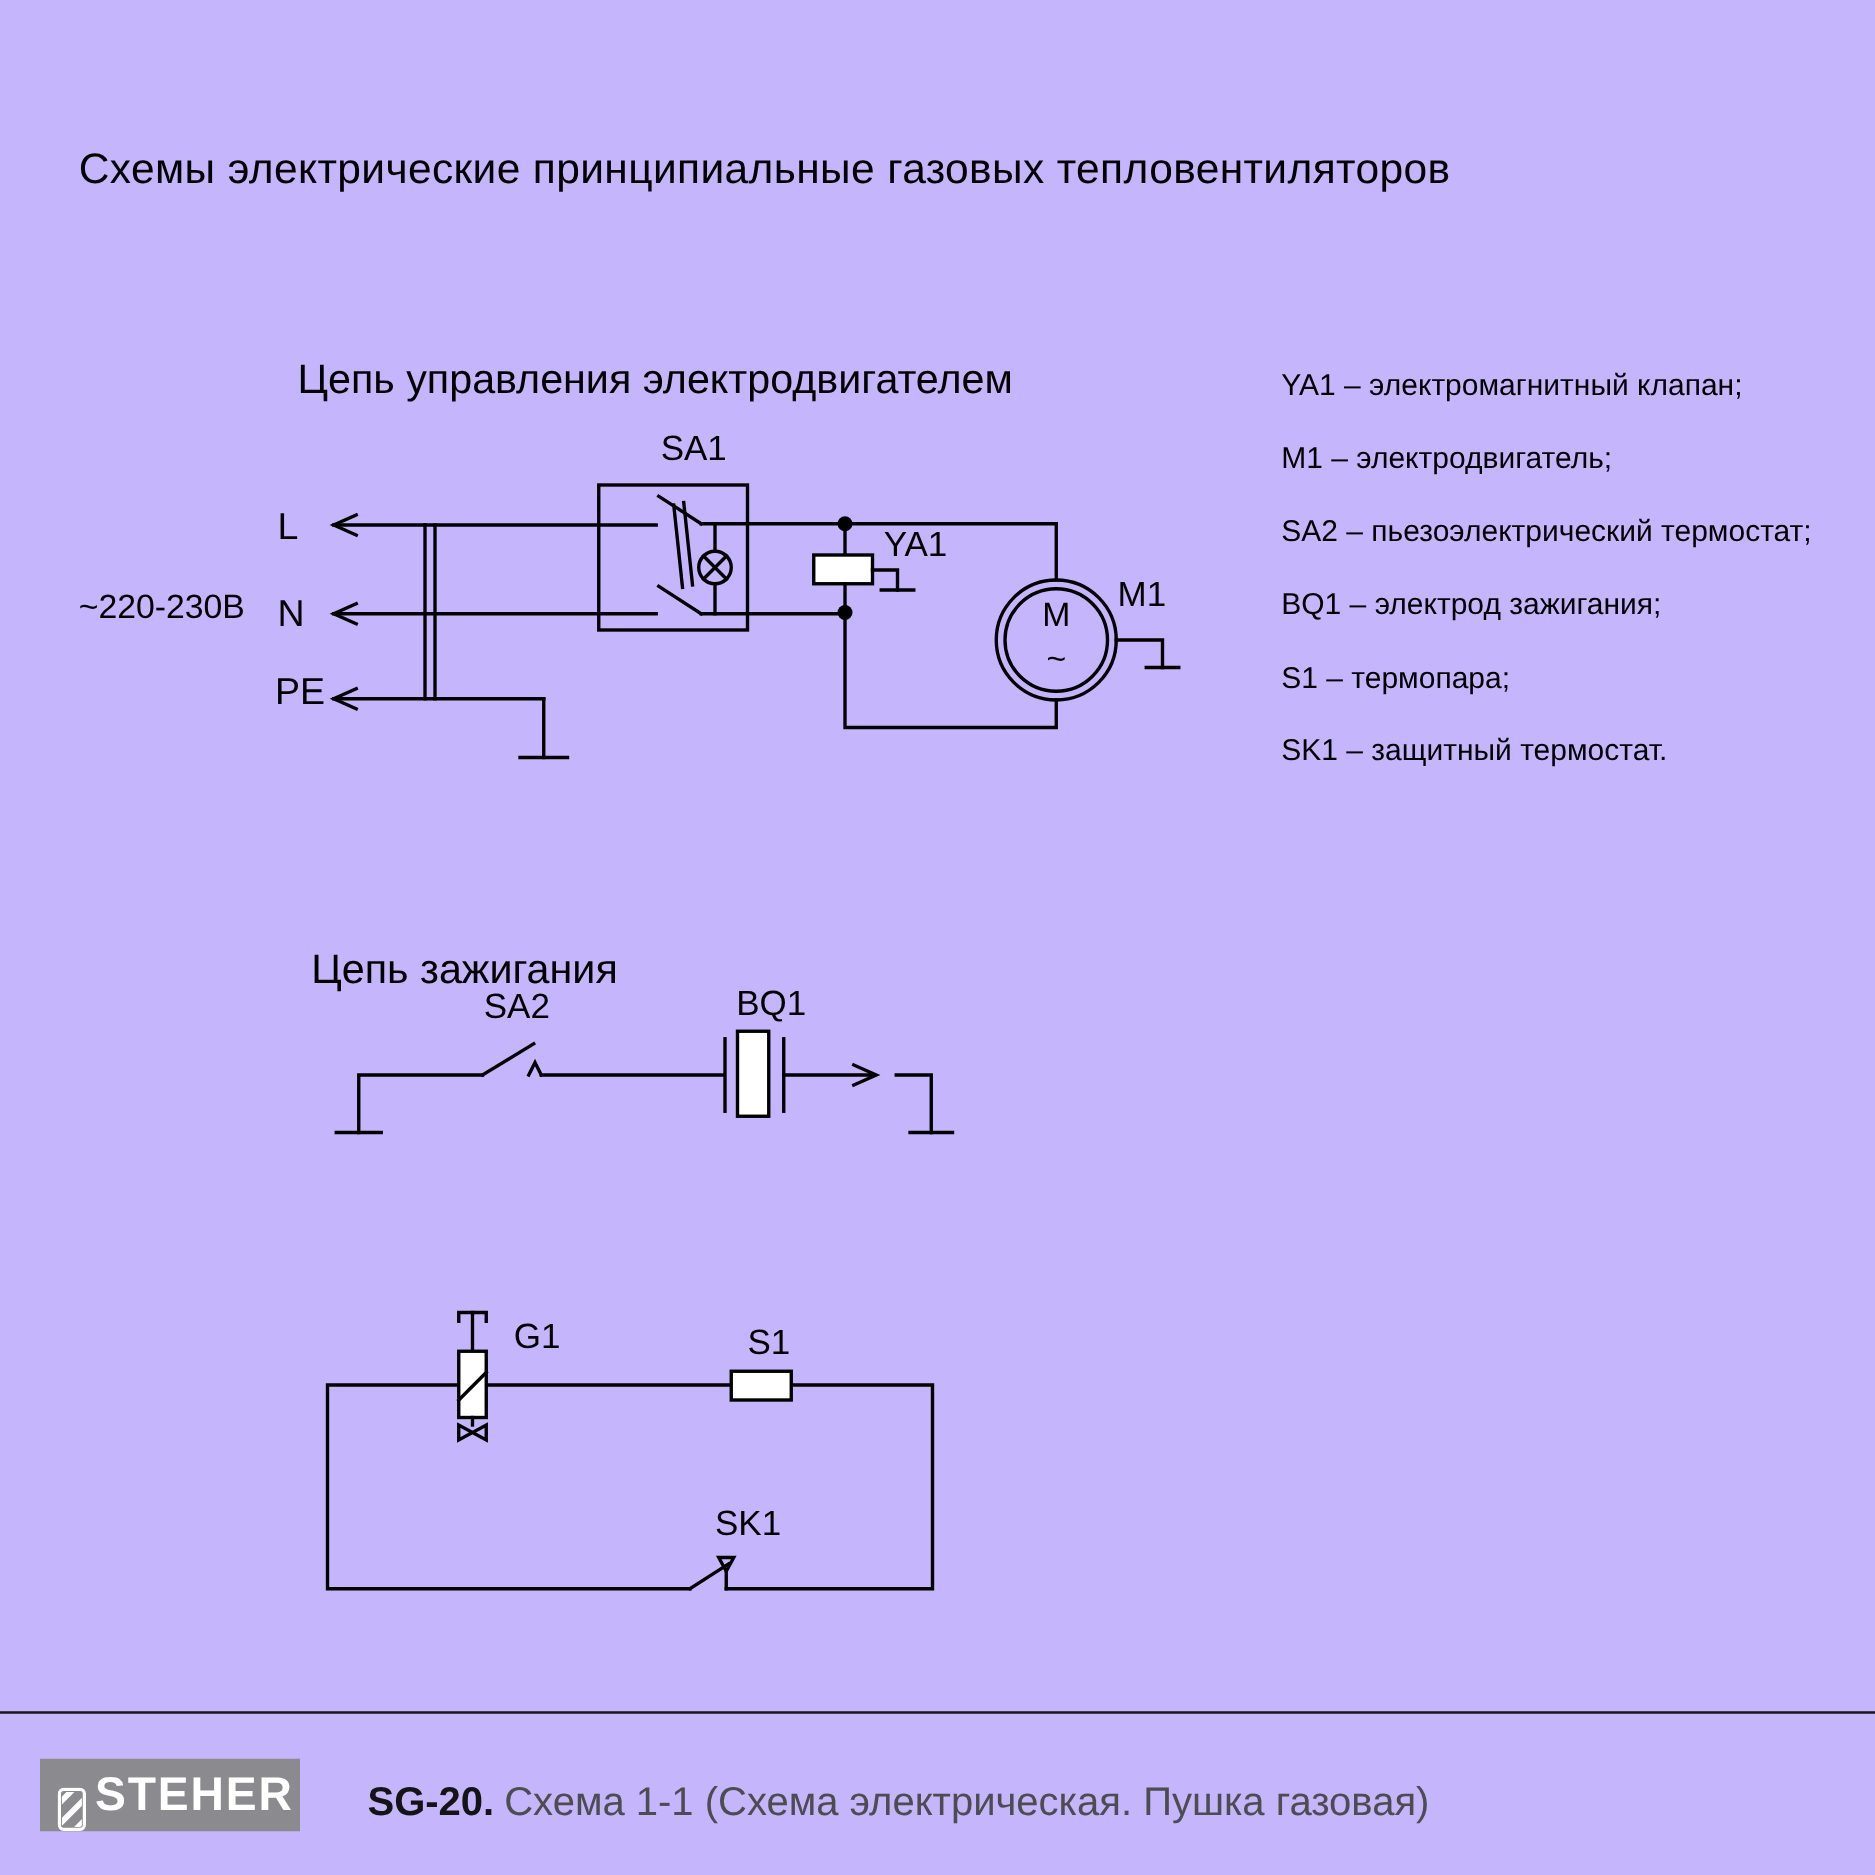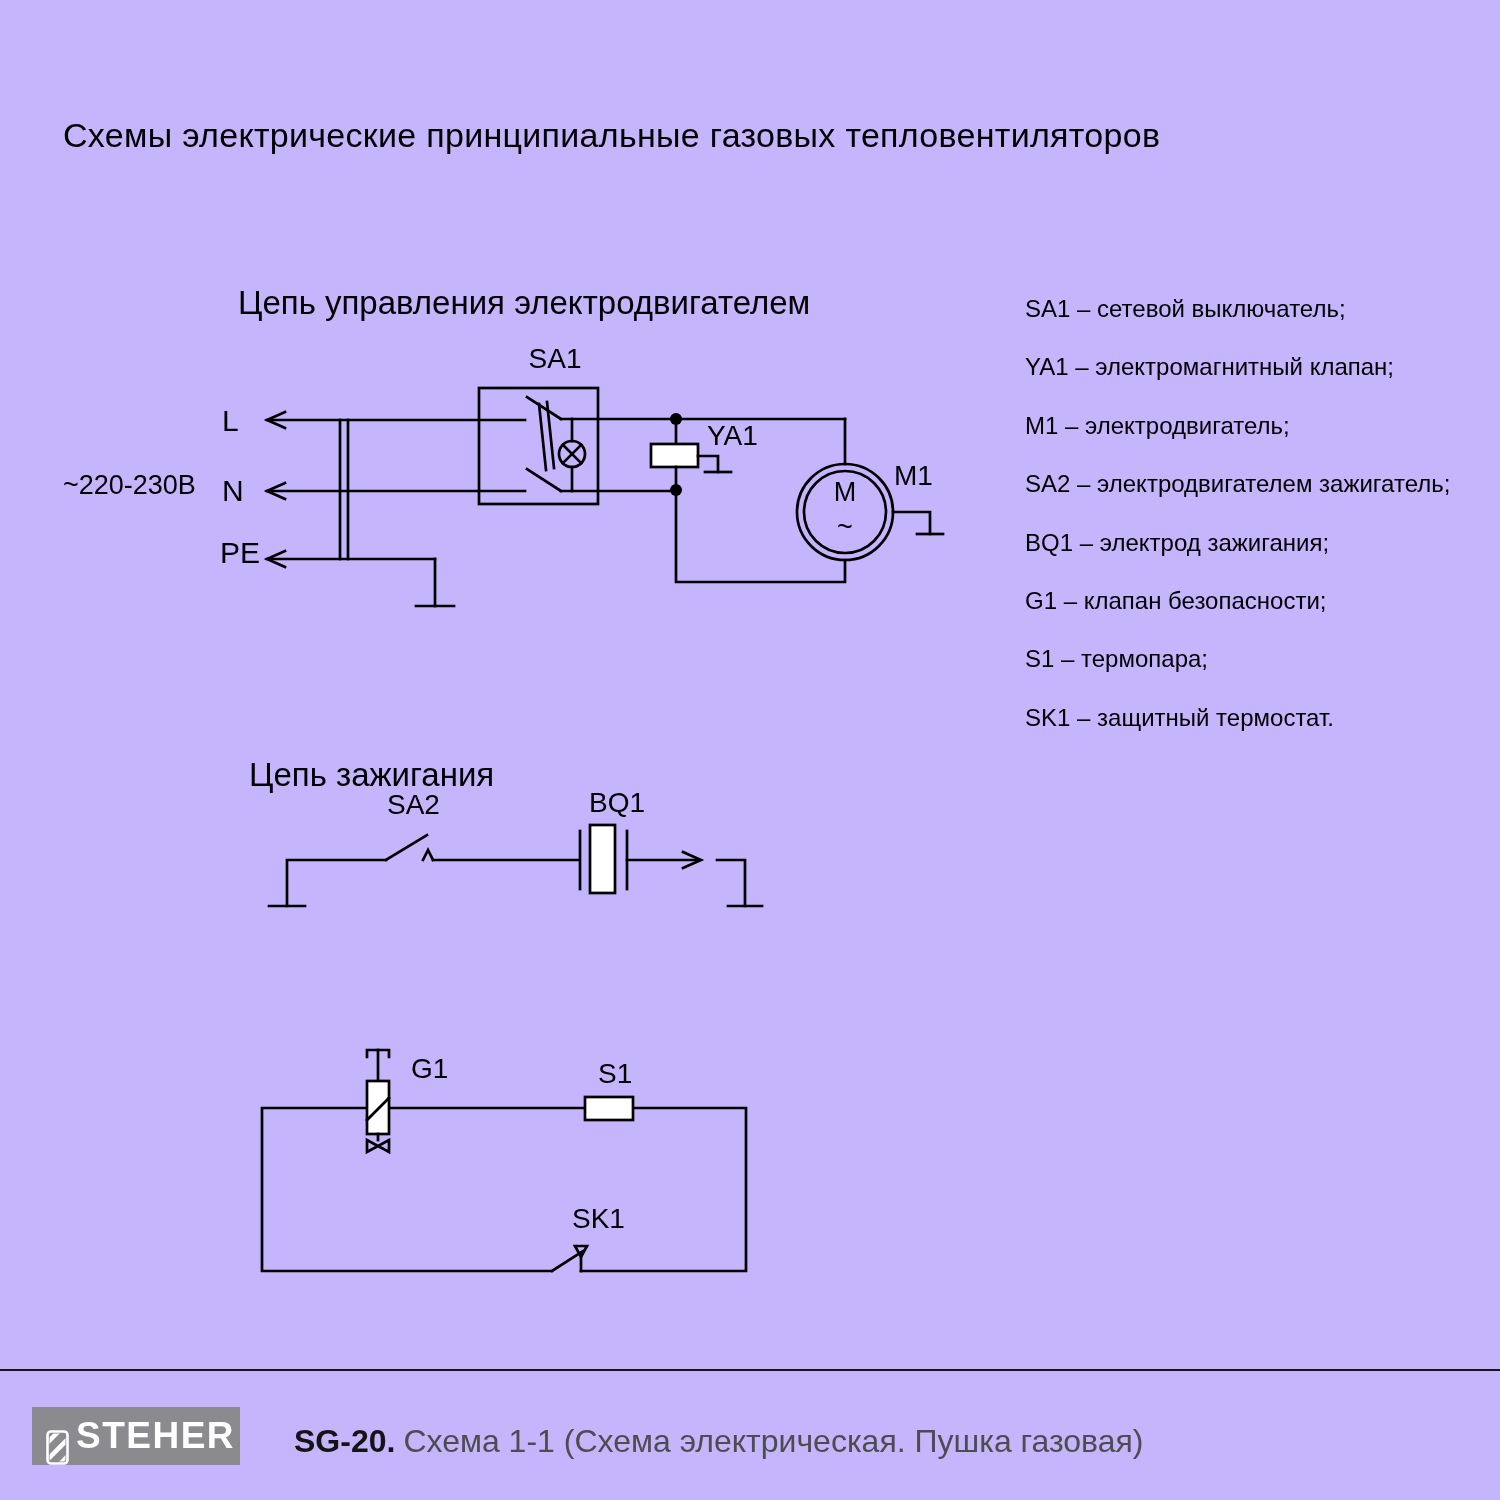--- a/index.html
+++ b/index.html
@@ -163,26 +163,24 @@
         <line class="w" x1="581" y1="1257" x2="581" y2="1271"></line>
       </g>
 
       <text class="lbl" x="411" y="1078">G1</text>
       <text class="lbl" x="598" y="1083">S1</text>
       <text class="lbl" x="572" y="1228">SK1</text>
     </g>
   </svg>
 
   <div class="legend">
-    <div class="legend-item">SA1 – сетевой выключатель;</div>
     <div class="legend-item">YA1 – электромагнитный клапан;</div>
     <div class="legend-item">M1 – электродвигатель;</div>
-    <div class="legend-item">SA2 – электродвигателем зажигатель;</div>
+    <div class="legend-item">SA2 – пьезоэлектрический термостат;</div>
     <div class="legend-item">BQ1 – электрод зажигания;</div>
-    <div class="legend-item">G1 – клапан безопасности;</div>
     <div class="legend-item">S1 – термопара;</div>
     <div class="legend-item">SK1 – защитный термостат.</div>
   </div>
 
   <div class="divider"></div>
 
   <div class="logo">
     <svg class="logo-icon" width="23" height="35" viewBox="0 0 23 35">
       <defs>
           <clipPath id="lc">

